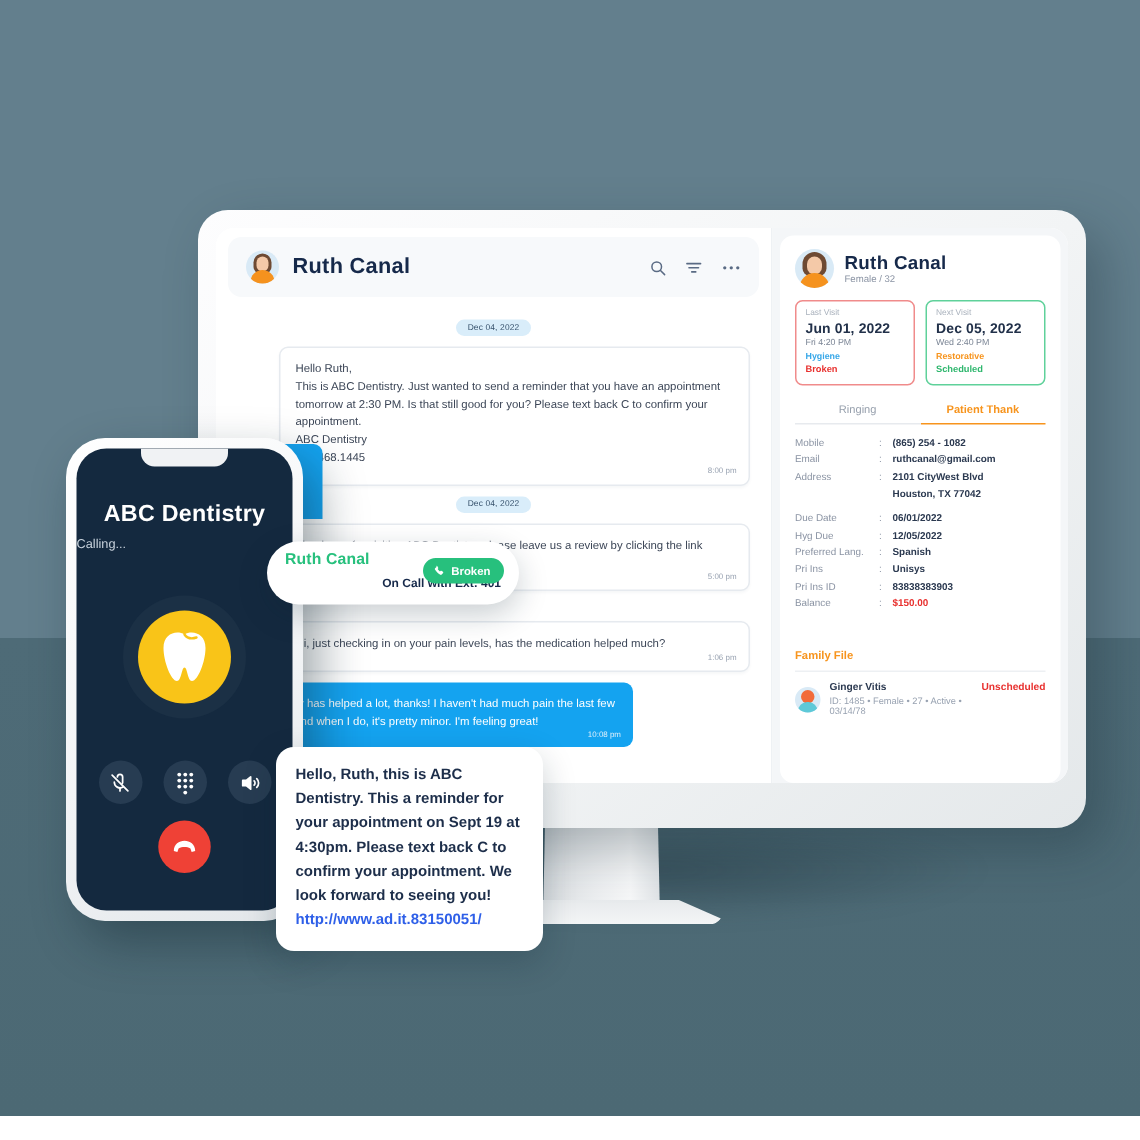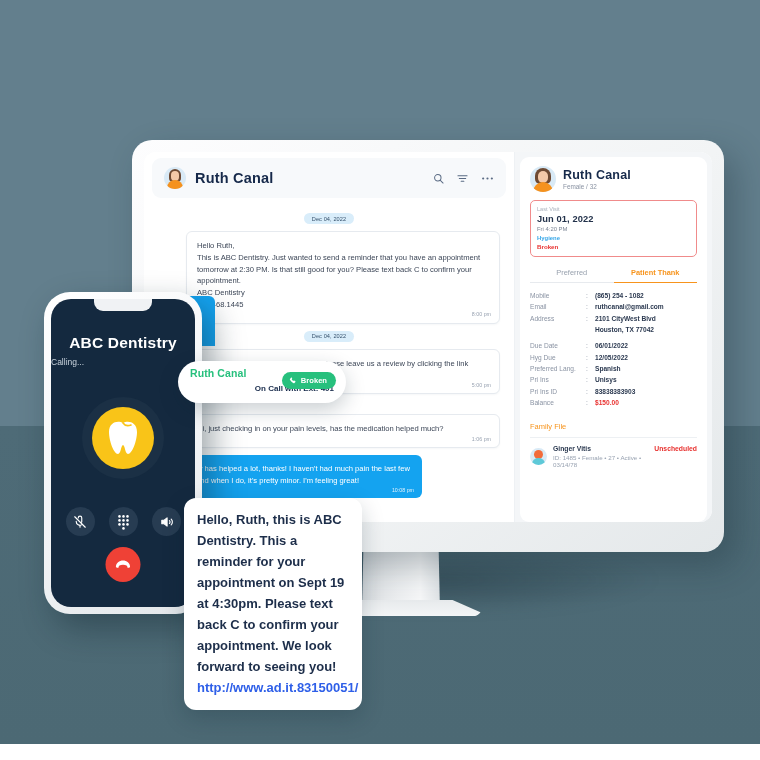--- a/index.html
+++ b/index.html
@@ -167,21 +167,21 @@
   .tab.active { color: #f7941d; font-weight: bold; border-bottom: 1.5px solid #f7941d; }
 
   #info-list { margin-top: 7px; }
   .info-row { display: flex; font-size: 6.6px; line-height: 1.72; }
   .info-key { width: 56px; color: #8a93a3; flex: 0 0 auto; }
   .info-colon { width: 9px; color: #8a93a3; flex: 0 0 auto; }
   .info-val { color: #2b3950; font-weight: 600; }
   .info-val.money { color: #e8312f; font-weight: bold; }
   .info-spacer { height: 5px; }
 
-  #family-title { font-size: 7.5px; font-weight: normal; color: #f7941d; margin-top: 14px; }
+  #family-title { font-size: 7.5px; font-weight: bold; color: #f7941d; margin-top: 24px; }
   #family-divider { height: 1px; background: #edf0f3; margin-top: 6px; }
   #family-row { display: flex; align-items: center; gap: 6px; margin-top: 7px; }
   .avatar-fam { width: 17px; height: 17px; border-radius: 50%; background: #d9eaf6; position: relative; overflow: hidden; flex: 0 0 auto; }
   .avatar-fam .face { position: absolute; left: 4px; top: 2px; width: 9px; height: 9px; background: #f26b3a; border-radius: 5px 5px 5px 5px; }
   .avatar-fam .body { position: absolute; left: 2px; top: 10px; width: 13px; height: 8px; background: #5ec9d8; border-radius: 6px 6px 0 0; }
   #family-name { font-size: 6.8px; font-weight: bold; color: #2b3950; }
   #family-meta { font-size: 6.2px; color: #98a2b1; margin-top: 1.5px; }
   #family-status { margin-left: auto; font-size: 6.8px; font-weight: bold; color: #e8312f; align-self: flex-start; }
 
   
@@ -255,21 +255,21 @@
     display: flex; align-items: center; gap: 4px;
   }
 
   
   #sms-bubble {
     position: absolute; left: 184px; top: 498px;
     width: 178px;
     background: #fff; border-radius: 12px;
     box-shadow: 0 8px 22px rgba(15,35,50,0.22);
     padding: 11px 13px 12px 13px;
-    font-size: 13px; line-height: 1.62;
+    font-size: 10px; line-height: 1.62;
     color: #1d2e4a; font-weight: 600;
   }
   #sms-bubble .link { color: #2e5fe8; }
   #sms-tail {
     position: absolute; left: 184px; top: 590px;
     width: 18px; height: 18px; background: #fff;
     clip-path: polygon(100% 0, 100% 100%, 0 0);
     border-radius: 0 0 0 4px;
   }
 </style>
@@ -365,24 +365,31 @@
           </div>
 
           <div id="visit-cards">
             <div class="visit-card last">
               <div class="visit-label">Last Visit</div>
               <div class="visit-date">Jun 01, 2022</div>
               <div class="visit-time">Fri 4:20 PM</div>
               <div class="visit-type" style="color:#37a7e8">Hygiene</div>
               <div class="visit-status" style="color:#e8312f">Broken</div>
             </div>
+            <div class="visit-card next">
+              <div class="visit-label">Next Visit</div>
+              <div class="visit-date">Dec 05, 2022</div>
+              <div class="visit-time">Wed 2:40 PM</div>
+              <div class="visit-type" style="color:#f7941d">Restorative</div>
+              <div class="visit-status" style="color:#2fb76e">Scheduled</div>
+            </div>
           </div>
 
           <div id="tabs">
-            <div class="tab">Preferred</div>
+            <div class="tab">Ringing</div>
             <div class="tab active">Patient Thank</div>
           </div>
 
           <div id="info-list">
             <div class="info-row">
               <span class="info-key">Mobile</span>
               <span class="info-colon">:</span>
               <span class="info-val">(865) 254 - 1082</span>
             </div>
             <div class="info-row">

